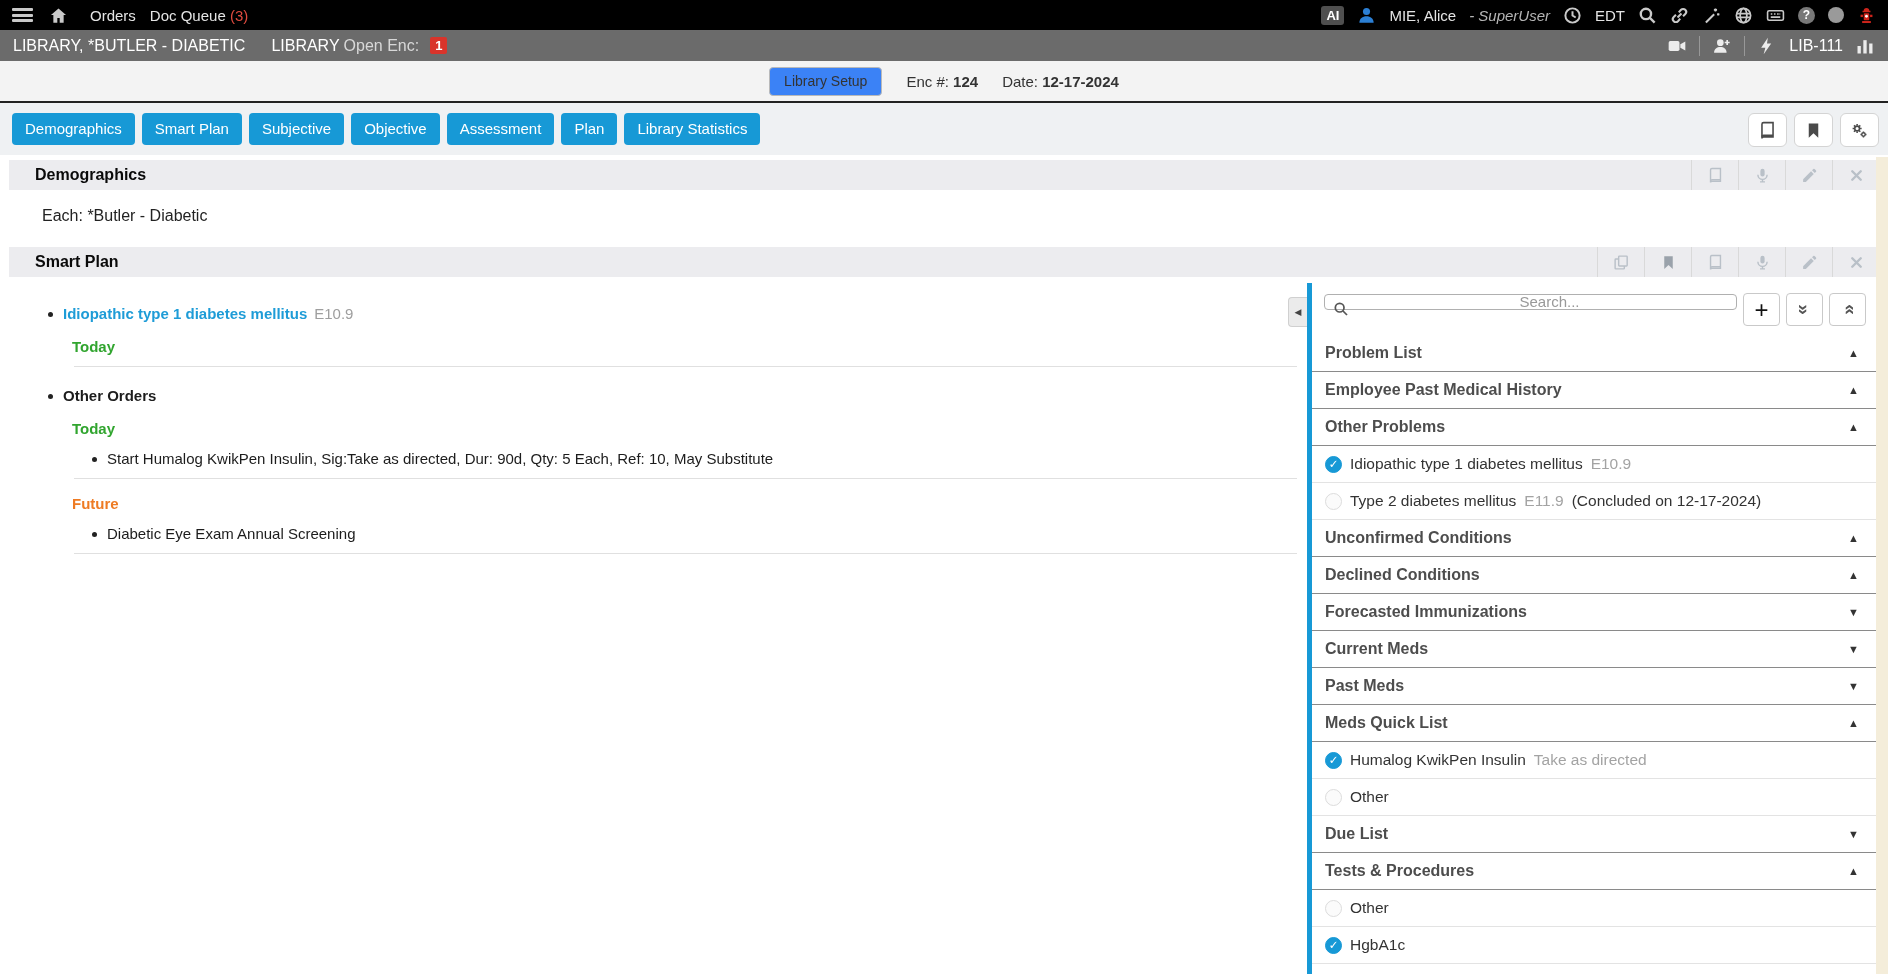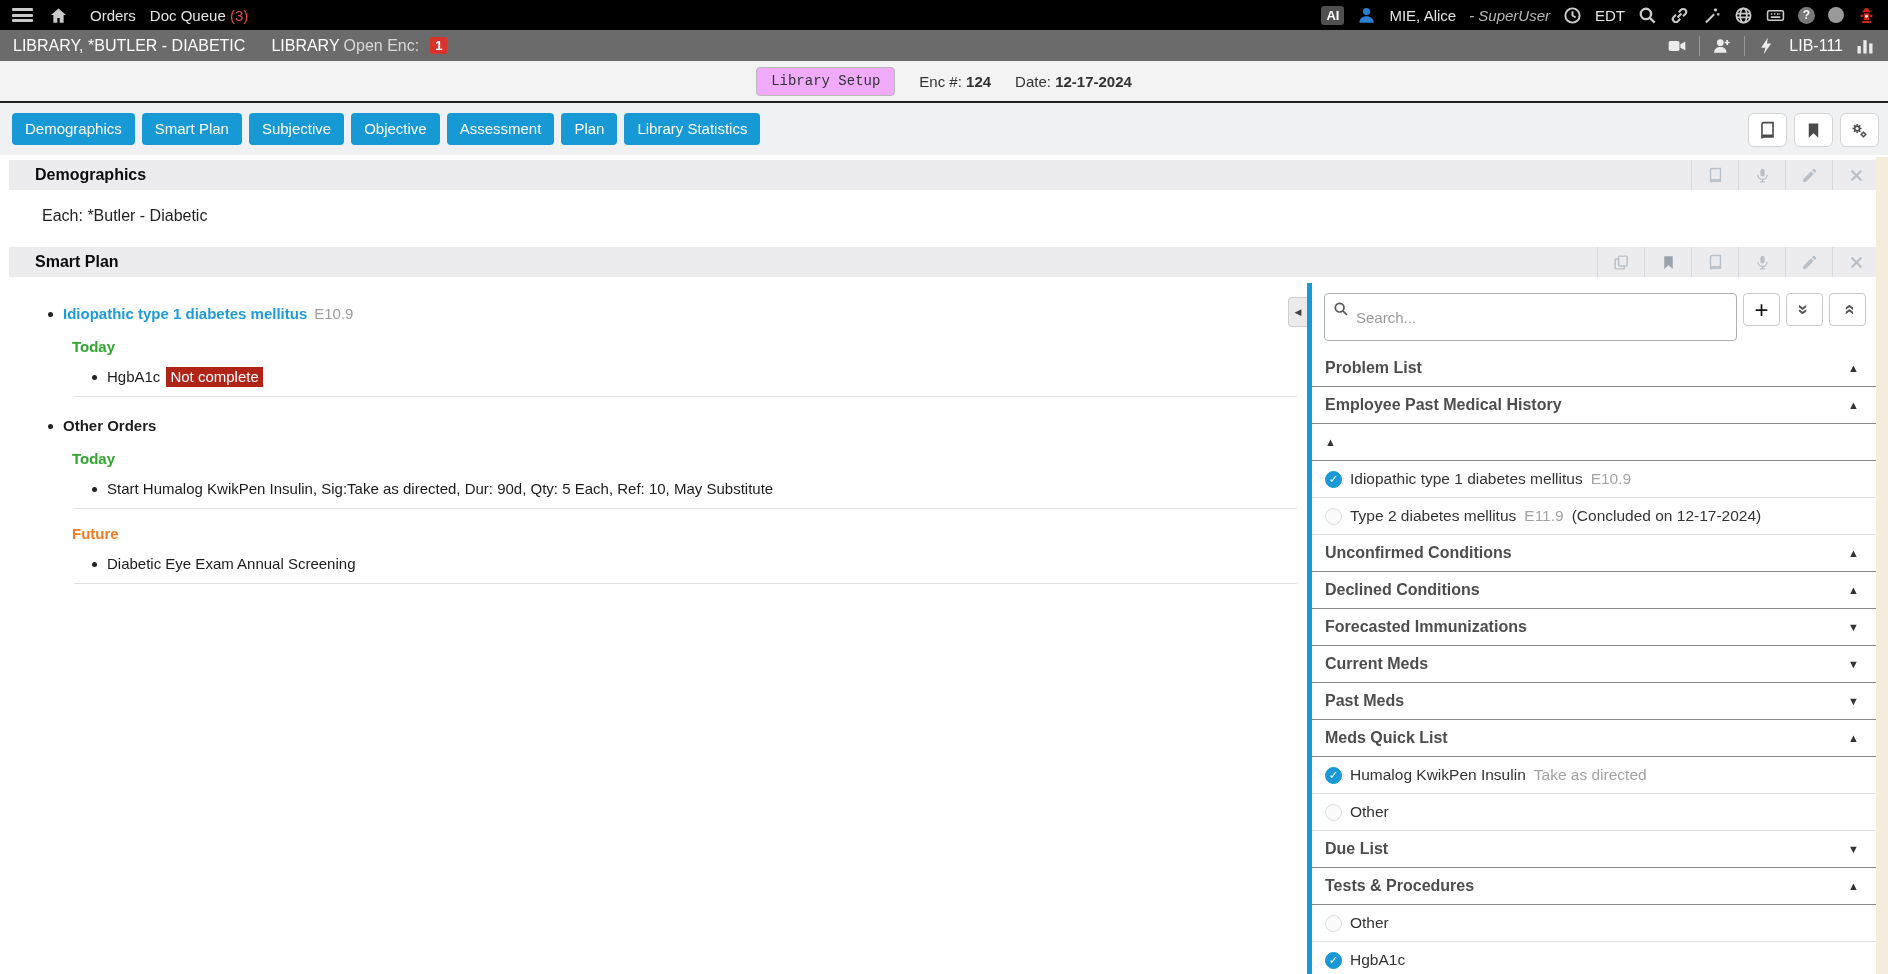--- a/index.html
+++ b/index.html
@@ -32,23 +32,23 @@
   .pb-openenc { margin-left:4px; color:#d8d8d8; }
   .enc-badge { background:#d9342b; color:#fff; font-weight:bold; font-size:13px;
                padding:1px 5px; border-radius:2px; margin-left:11px; }
   .pb-right { margin-left:auto; display:flex; align-items:center; gap:12px; }
   .pb-sep { width:1px; height:20px; background:#989898; }
   .pb-ico { width:20px; height:20px; color:#ececec; display:inline-flex; }
   .pb-ico svg { width:100%; height:100%; }
 
   
   .encbar { height:42px; background:#f3f3f3; border-bottom:2px solid #222; padding:0 18px; font-size:15px; color:#333; }
-  .lib-setup { border:1px solid #b9b9b9; background:#f0abfc; border-radius:4px; height:29px;
+  .lib-setup { border:1px solid #b9b9b9; background:#3b82f6; border-radius:4px; height:29px;
                padding:0 14px; font-size:14px; color:#333; cursor:pointer;
-               font-family:Liberation Mono, monospace; }
+               font-family:Liberation Sans, sans-serif; }
   .enc-grp { margin-left:24px; }
   .bold { font-weight:bold; }
 
   
   .tabrow { height:52px; background:#eff1f3; padding:10px 9px 0 12px; display:flex; align-items:flex-start; }
   .tabs { display:flex; gap:7px; }
   .tab { background:#1799d6; color:#fff; border:none; border-radius:4px; font-size:15px;
          padding:7px 13px 8px; cursor:pointer; font-family:"Liberation Sans", sans-serif; }
   .tr-right { margin-left:auto; display:flex; gap:7px; }
   .tool-btn { width:39px; height:34px; background:#fff; border:1px solid #d4d4d4; border-radius:6px;
@@ -83,23 +83,23 @@
   
   .side-panel { width:569px; flex:none; border-left:5px solid #1799d6; background:#fff;
                 position:relative; display:flex; flex-direction:column; }
   .collapse-tab { position:absolute; left:-24px; top:14px; width:19px; height:30px;
                   background:#ebebeb; border:1px solid #d0d0d0; border-right:none;
                   border-radius:4px 0 0 4px; display:flex; align-items:center; justify-content:center;
                   font-size:9px; color:#444; cursor:pointer; }
   .search-row { display:flex; gap:6px; padding:10px 10px 9px 12px; flex:none; }
   .search-wrap { position:relative; flex:1; }
   .search-wrap svg { position:absolute; left:9px; top:8px; width:16px; height:16px; color:#555; }
-  .search-input { width:100%; height:48px; border:1px solid #b0b0b0; border-radius:4px;
-                  padding:0 8px 0 31px; font-size:15px; color:#333;
-                  font-family:"Liberation Sans", sans-serif; outline:none; }
+  .search-input { width:100%; height:16px; border:1px solid #b0b0b0; border-radius:4px;
+                  padding:0 8px 0 46px; font-size:15px; color:#333;
+                  font-family:"Liberation Sans", sans-serif; outline:none;text-align:center; }
   .search-input::placeholder { color:#999; }
   .sq-btn { width:37px; height:33px; background:#fff; border:1px solid #c9c9c9; border-radius:4px;
             display:flex; align-items:center; justify-content:center; cursor:pointer;
             font-size:24px; color:#111; font-family:"Liberation Sans", sans-serif; }
   .chev { display:inline-block; font-size:19px; font-weight:bold; color:#555; line-height:1; }
   .rot90 { transform:rotate(90deg); }
   .rot-90 { transform:rotate(-90deg); }
 
   .p-rows { flex:1; overflow:hidden; }
   .p-row { display:flex; align-items:center; height:37px; padding:0 17px 0 13px;
@@ -365,23 +365,20 @@
     </span>
   </div>
 
   <div class="content-row">
 
     <div class="plan-content">
       <div>
         <span class="bullet"></span><span class="prob-label">Idiopathic type 1 diabetes mellitus</span><span class="code">E10.9</span>
       </div>
       <div class="pc-today">Today</div>
-      <div class="sub">
-        <span class="bullet"></span><span>HgbA1c</span><span class="flag-bad">Not complete</span>
-      </div>
       <div class="pc-div"></div>
       <div class="l1b">
         <span class="bullet"></span><span>Other Orders</span>
       </div>
       <div class="pc-today">Today</div>
       <div class="sub">
         <span class="bullet"></span><span>Start Humalog KwikPen Insulin, Sig:Take as directed, Dur: 90d, Qty: 5 Each, Ref: 10, May Substitute</span>
       </div>
       <div class="pc-div"></div>
       <div class="pc-future">Future</div>
@@ -412,20 +409,21 @@
       <div class="p-rows">
           <div class="p-row p-header">
           <span class="p-title">Problem List</span>
           <span class="p-caret">▲</span>
         </div>
           <div class="p-row p-header">
           <span class="p-title">Employee Past Medical History</span>
           <span class="p-caret">▲</span>
         </div>
           <div class="p-row p-header">
+          <span class="p-title">Other Problems</span>
           <span class="p-caret">▲</span>
         </div>
           <div class="p-row p-item">
           <span class="p-check checked">✓</span>
           <span class="p-label">Idiopathic type 1 diabetes mellitus</span>
           <span class="p-code">E10.9</span>
 
         </div>
           <div class="p-row p-item">
           <span class="p-check"></span>

